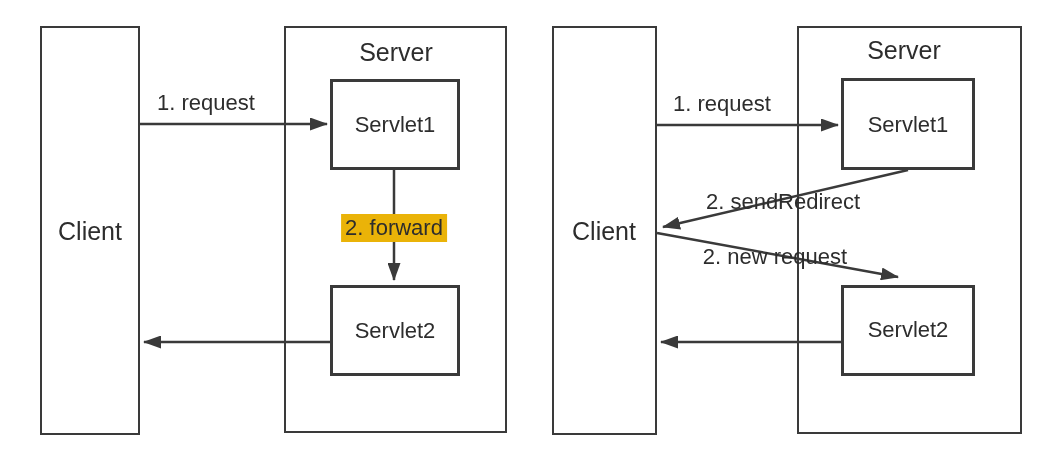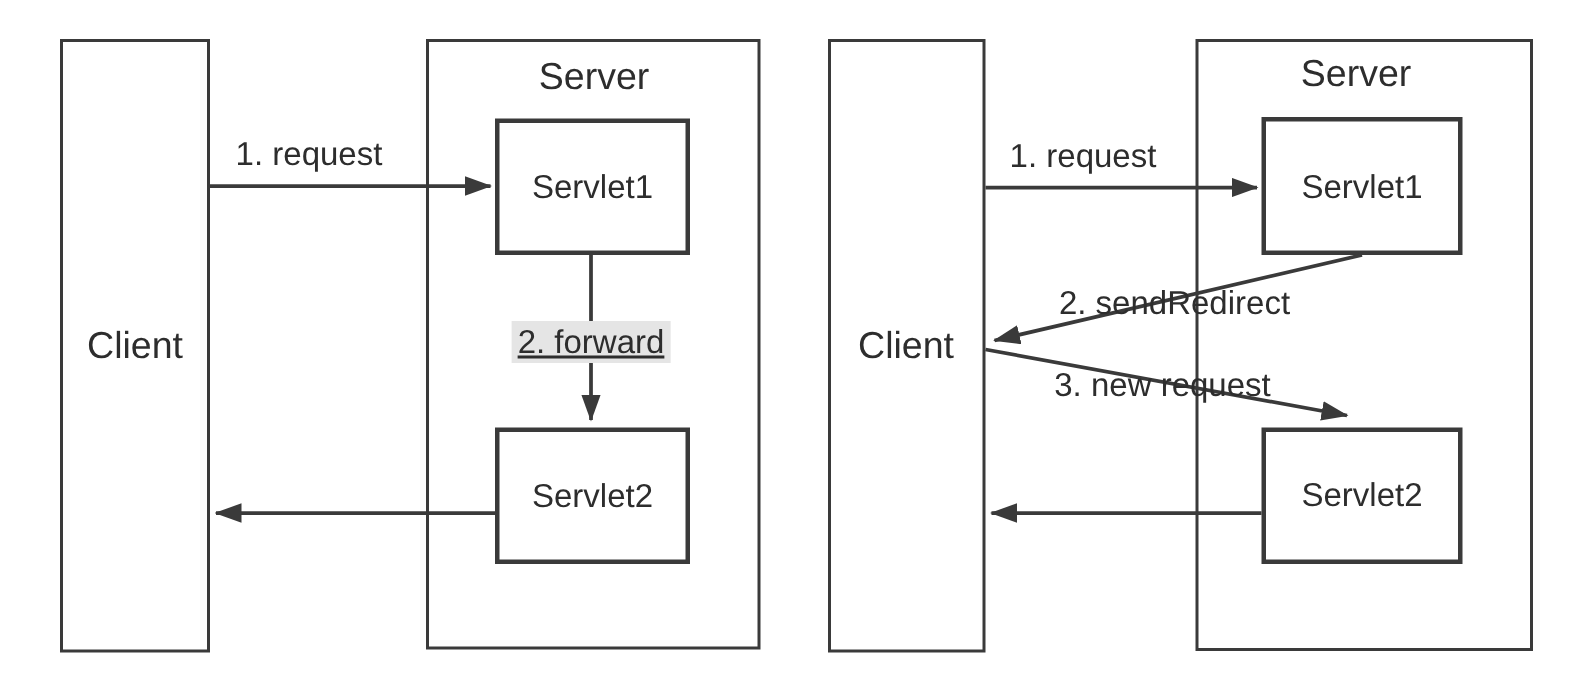--- a/index.html
+++ b/index.html
@@ -39,23 +39,22 @@
     transform: translate(-50%, -50%);
     white-space: nowrap;
     color: #2d2d2d;
     font-size: 22px;
     z-index: 3;
   }
   .lbl.title {
     font-size: 25px;
   }
   .lbl.on-line {
-    background: #e5e5e5;
+    background: #eab308;
     padding: 1px 4px;
-    text-decoration: underline;
   }
 </style>
 </head>
 <body>
 
 <div class="canvas">
 
   <div class="box" style="left:40px; top:26px; width:100px; height:409px;"></div>
 
   <div class="box" style="left:284px; top:26px; width:223px; height:407px;"></div>
@@ -100,15 +99,15 @@
   <div class="lbl" style="left:395px; top:331px;">Servlet2</div>
   <div class="lbl" style="left:206px; top:103px;">1. request</div>
   <div class="lbl on-line" style="left:394px; top:228px;">2. forward</div>
 
   <div class="lbl title" style="left:604px; top:231px;">Client</div>
   <div class="lbl title" style="left:904px; top:50px;">Server</div>
   <div class="lbl" style="left:908px; top:125px;">Servlet1</div>
   <div class="lbl" style="left:908px; top:330px;">Servlet2</div>
   <div class="lbl" style="left:722px; top:104px;">1. request</div>
   <div class="lbl" style="left:783px; top:202px;">2. sendRedirect</div>
-  <div class="lbl" style="left:775px; top:257px;">3. new request</div>
+  <div class="lbl" style="left:775px; top:257px;">2. new request</div>
 
 </div>
 
 </body></html>

